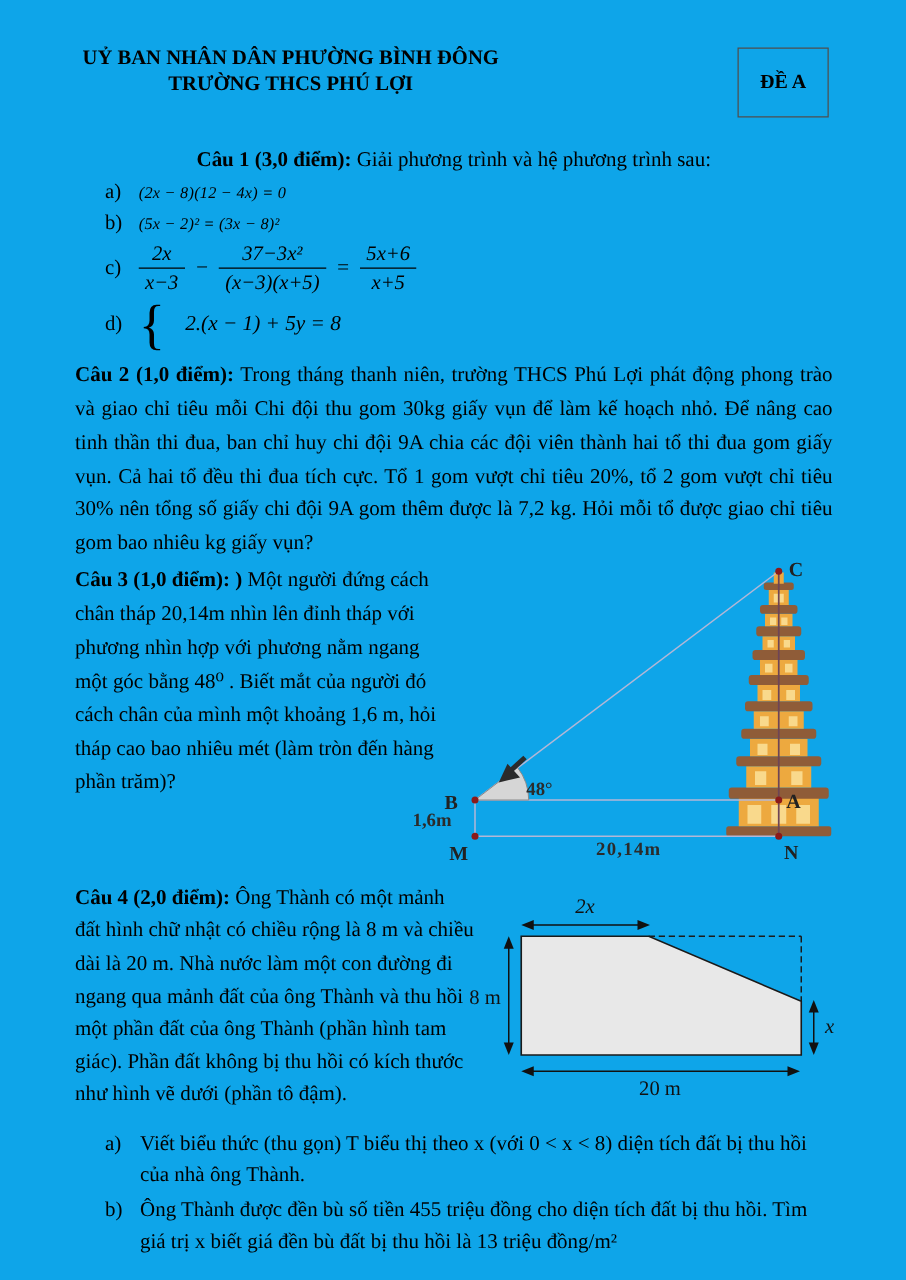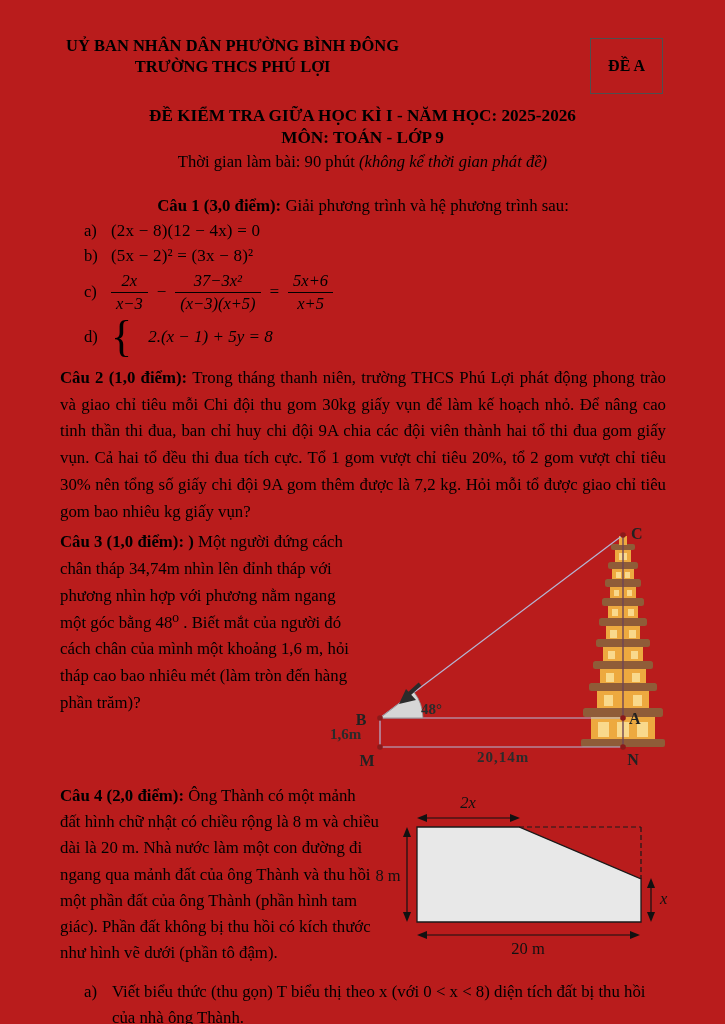--- a/index.html
+++ b/index.html
@@ -1,19 +1,19 @@
 <!DOCTYPE html>
 <html><head>
 <meta charset="utf-8">
 <style>
   * { margin:0; padding:0; box-sizing:border-box; }
   html,body { background:#ffffff; }
   .page {
     position:relative; width:725px; height:1024px; margin:0 auto;
-    background:#b91c1c; color:#000;
+    background:#0ea5e9; color:#000;
     font-family:"Liberation Serif","DejaVu Serif",serif;
     font-size:16.8px; overflow:hidden;
   }
   
   .header { display:flex; align-items:flex-start; padding:36px 62px 0 66px; }
   .org { text-align:center; font-weight:bold; font-size:16.5px; line-height:1.25; }
   .exam-code-box {
     margin-left:auto; margin-top:2px; border:1.6px solid #4f4f4f;
     padding:19px 17px; font-weight:bold; font-size:16px; line-height:1;
   }
@@ -22,21 +22,21 @@
   .title-line1, .title-line2 { font-weight:bold; font-size:17.2px; line-height:1.3; }
   .title-line3 { font-size:16.6px; margin-top:2px; }
   .title-line3 .it { font-style:italic; }
   
   .content { padding-left:60px; width:725px; }
   .qlabel { font-weight:bold; }
   .qhead { margin-top:24px; width:606px;text-align:center; }
   .math-item { display:flex; align-items:baseline; margin:5px 0 5px 24px; }
   .math-item.center { align-items:center; }
   .marker { width:27px; flex:none; font-size:16.6px; }
-  .math { font-size:17px; letter-spacing:0.2px; }
+  .math { font-style:italic; font-size:13px; letter-spacing:0.2px; }
   .frac { display:inline-block; text-align:center; vertical-align:middle; font-style:italic; font-size:16.5px; line-height:1.2; }
   .frac .num { display:block; padding:0 5px 1px; border-bottom:1.3px solid #000; }
   .frac .den { display:block; padding:1px 5px 0; }
   .op { margin:0 8px; font-style:italic; font-size:17px; }
   .sys-row { display:flex; align-items:center; margin:2px 0 0 24px; }
   .brace { font-size:44px; font-weight:400; line-height:0.85; margin-right:3px; }
   .sys-lines { display:flex; flex-direction:row; font-style:italic; font-size:17px; line-height:1.32; }
   .sys-lines .l1 { margin-left:13px; }
   .para { width:606px; text-align:justify; line-height:1.6; margin-top:9px; }
   
@@ -62,25 +62,20 @@
 <div class="page">
 
   <div class="header">
     <div class="org">
       <div>UỶ BAN NHÂN DÂN PHƯỜNG BÌNH ĐÔNG</div>
       <div>TRƯỜNG THCS PHÚ LỢI</div>
     </div>
     <div class="exam-code-box">ĐỀ A</div>
   </div>
 
-  <div class="title-block">
-    <div class="title-line1">ĐỀ KIỂM TRA GIỮA HỌC KÌ I - NĂM HỌC: 2025-2026</div>
-    <div class="title-line2">MÔN: TOÁN - LỚP 9</div>
-    <div class="title-line3"><span>Thời gian làm bài: 90 phút </span><span class="it">(không kể thời gian phát đề)</span></div>
-  </div>
 
   <div class="content">
 
     <section>
       <p class="qhead"><span class="qlabel">Câu 1 (3,0 điểm):</span> <span>Giải phương trình và hệ phương trình sau:</span></p>
       <div class="math-item">
         <span class="marker">a)</span>
         <span class="math">(2x − 8)(12 − 4x)  =  0</span>
       </div>
       <div class="math-item">
@@ -111,21 +106,21 @@
           <span class="l1">2.(x − 1) + 5y = 8</span>
         </span>
       </div>
     </section>
 
     <section>
       <p class="para"><span class="qlabel">Câu 2 (1,0 điểm):</span> <span>Trong tháng thanh niên, trường THCS Phú Lợi phát động phong trào và giao chỉ tiêu mỗi Chi đội thu gom 30kg giấy vụn để làm kế hoạch nhỏ. Để nâng cao tinh thần thi đua, ban chỉ huy chi đội 9A chia các đội viên thành hai tổ thi đua gom giấy vụn. Cả hai tổ đều thi đua tích cực. Tổ 1 gom vượt chỉ tiêu 20%, tổ 2 gom vượt chỉ tiêu 30% nên tổng số giấy chi đội 9A gom thêm được là 7,2 kg. Hỏi mỗi tổ được giao chỉ tiêu gom bao nhiêu kg giấy vụn?</span></p>
     </section>
 
     <section class="q3-row">
-      <div class="q3-text"><span class="qlabel">Câu 3 (1,0 điểm): )</span><span> Một người đứng cách chân tháp 34,74m nhìn lên đỉnh tháp với phương nhìn hợp với phương nằm ngang một góc bằng 48⁰ . Biết mắt của người đó cách chân của mình một khoảng 1,6 m, hỏi tháp cao bao nhiêu mét (làm tròn đến hàng phần trăm)?</span></div>
+      <div class="q3-text"><span class="qlabel">Câu 3 (1,0 điểm): )</span><span> Một người đứng cách chân tháp 20,14m nhìn lên đỉnh tháp với phương nhìn hợp với phương nằm ngang một góc bằng 48⁰ . Biết mắt của người đó cách chân của mình một khoảng 1,6 m, hỏi tháp cao bao nhiêu mét (làm tròn đến hàng phần trăm)?</span></div>
 
       <svg class="q3-fig" width="385" height="250" viewBox="0 0 385 250">
 
         <g>
           <rect x="256" y="216" width="84" height="8" rx="2" fill="#8F5C38"></rect>
           <rect x="266" y="193" width="64" height="23" fill="#EDA93F"></rect>
           <rect x="273" y="199" width="11" height="15" fill="#F9D98C"></rect>
           <rect x="292" y="199" width="12" height="15" fill="#F9D98C"></rect>
           <rect x="312" y="199" width="11" height="15" fill="#F9D98C"></rect>
           <rect x="258" y="185" width="80" height="9" rx="2.5" fill="#8F5C38"></rect>

